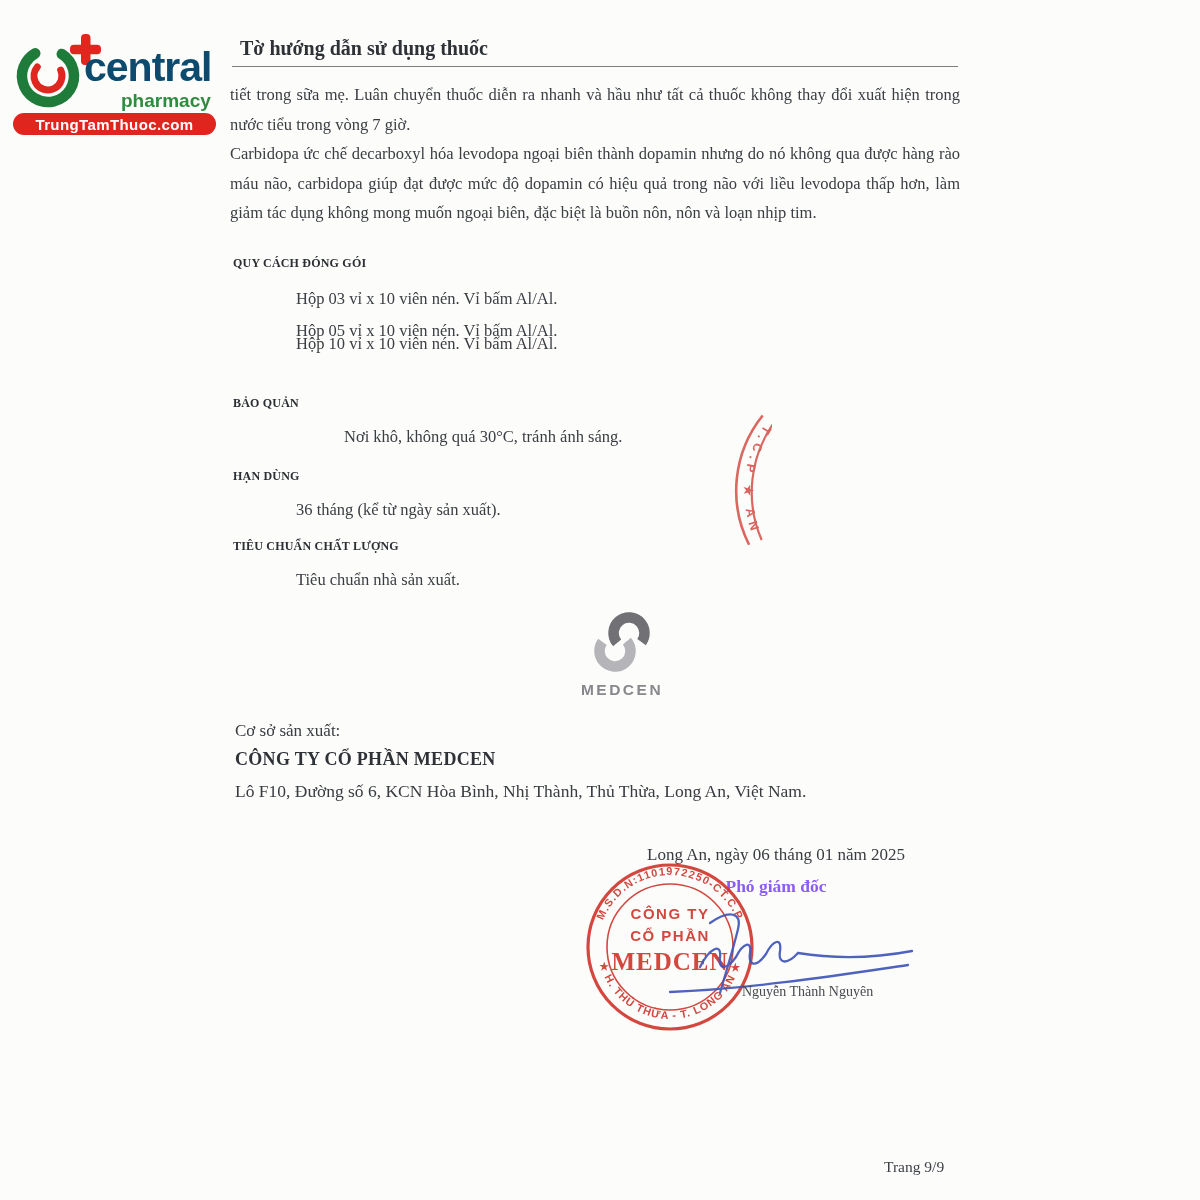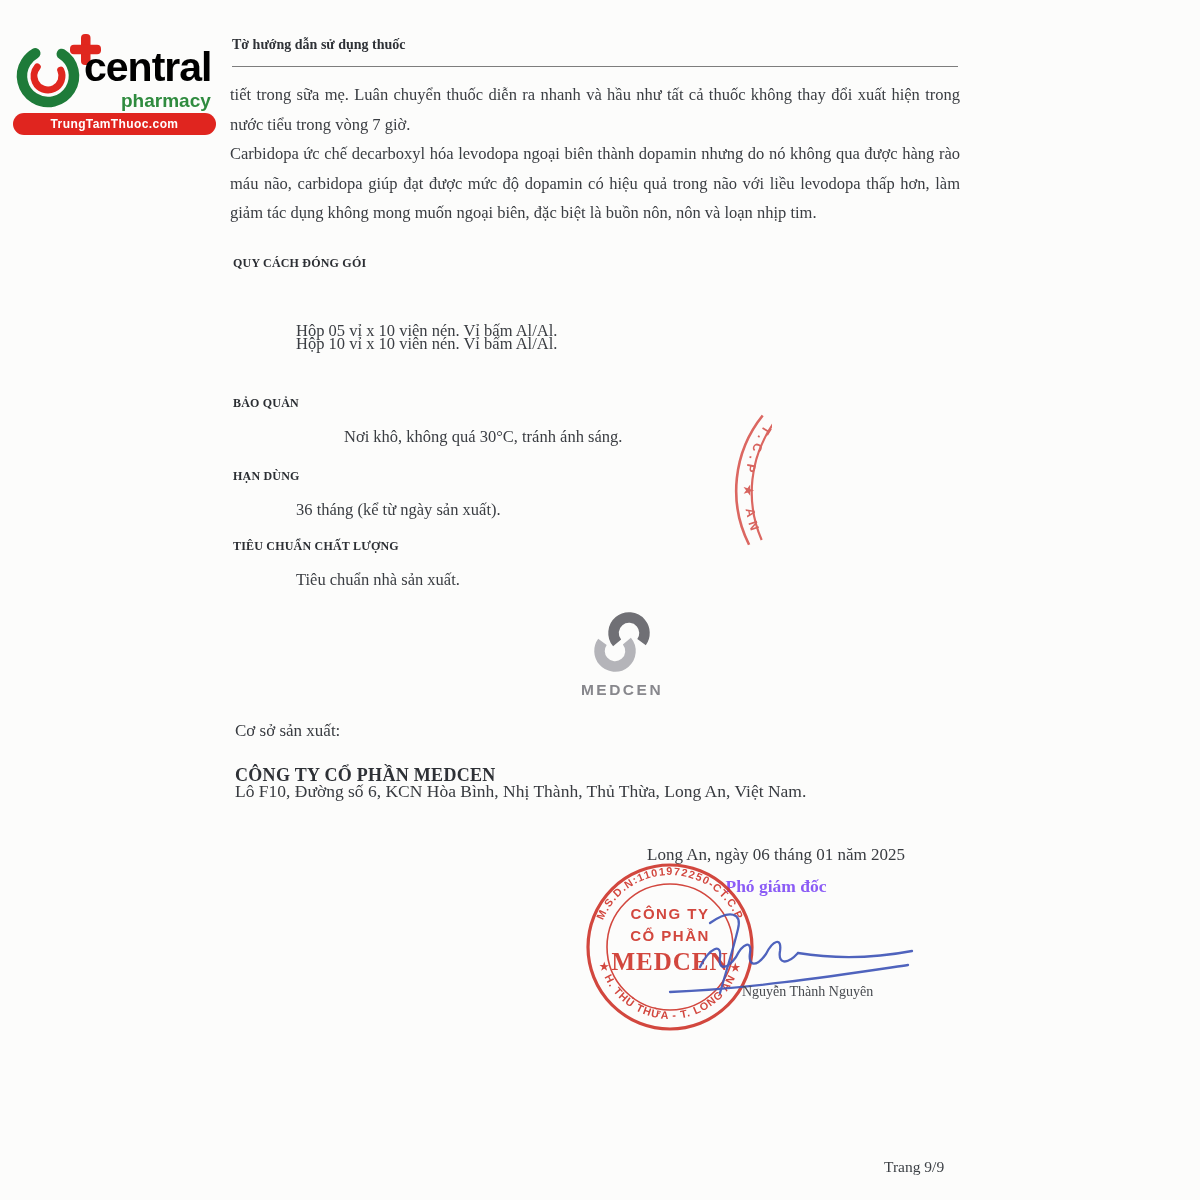--- a/index.html
+++ b/index.html
@@ -5,40 +5,40 @@
   html,body { margin:0; padding:0; background:#ffffff; }
   .page {
     position:relative; width:1200px; height:1200px;
     background:#fcfcfb; overflow:hidden;
     font-family:"Liberation Serif", serif; color:#383b40;
   }
   .abs { position:absolute; }
 
   
   .brand-name { left:84px; top:44px; font-family:"Liberation Sans",sans-serif;
-    font-weight:bold; font-size:41px; letter-spacing:-1px; color:#000000; }
+    font-weight:bold; font-size:41px; letter-spacing:-1px; color:#0c4a6e; }
   .brand-sub { left:121px; top:90px; font-family:"Liberation Sans",sans-serif;
     font-weight:bold; font-size:19px; color:#2f8b3f; }
   .brand-badge { left:13px; top:113px; width:203px; height:22px; border-radius:12px;
     background:#e0251f; color:#ffffff; font-family:"Liberation Sans",sans-serif;
-    font-weight:bold; font-size:12px; text-align:center; line-height:23px; letter-spacing:.4px; }
+    font-weight:bold; font-size:15px; text-align:center; line-height:23px; letter-spacing:.4px; }
 
   
-  .doc-label { left:232px; top:37px; font-weight:bold; font-size:14px; color:#2e3136; }
+  .doc-label { left:240px; top:37px; font-weight:bold; font-size:20px; color:#2e3136; }
   .rule { left:232px; top:66px; width:726px; border-top:1.7px solid #7d7d7d; height:0; }
 
   
   .para { left:230px; width:730px; text-align:justify; font-size:16.5px;
     line-height:29.5px; color:#3a3d42; }
   .sec-head { left:233px; font-weight:bold; font-size:12px; color:#2b2e33; letter-spacing:.2px; }
   .sec-line { left:296px; width:620px; font-size:16.5px; color:#3a3d42; }
 
   .center-col { left:235px; width:764px; }
   .mfg-label { top:721px; font-size:17px; }
-  .mfg-company { top:749px; font-weight:bold; font-size:18px; letter-spacing:.3px; color:#2e3136;margin-top:16px; }
+  .mfg-company { top:749px; font-weight:bold; font-size:18px; letter-spacing:.3px; color:#2e3136; }
   .mfg-address { top:781px; font-size:17.5px; }
 
   .date-col { left:594px; width:364px; text-align:center; }
   .date-line { top:845px; font-size:17px; }
   .sign-role { top:876px; font-weight:bold; font-size:17.5px; color:#8b5cf6; }
 
   .medcen-block { left:580px; top:610px; width:84px; text-align:center; }
   .medcen-word { margin-top:3px; font-family:"Liberation Sans",sans-serif; font-weight:bold;
     font-size:15.5px; letter-spacing:2.5px; color:#87878c; }
 
@@ -66,20 +66,21 @@
   <div class="abs brand-sub">pharmacy</div>
   <div class="abs brand-badge">TrungTamThuoc.com</div>
 
   <div class="abs doc-label">Tờ hướng dẫn sử dụng thuốc</div>
   <div class="abs rule"></div>
 
   <div class="abs para" style="top:80px;">tiết trong sữa mẹ. Luân chuyển thuốc diễn ra nhanh và hầu như tất cả thuốc không thay đổi xuất hiện trong nước tiểu trong vòng 7 giờ.</div>
   <div class="abs para" style="top:139px;">Carbidopa ức chế decarboxyl hóa levodopa ngoại biên thành dopamin nhưng do nó không qua được hàng rào máu não, carbidopa giúp đạt được mức độ dopamin có hiệu quả trong não với liều levodopa thấp hơn, làm giảm tác dụng không mong muốn ngoại biên, đặc biệt là buồn nôn, nôn và loạn nhịp tim.</div>
 
   <div class="abs sec-head" style="top:256px;">QUY CÁCH ĐÓNG GÓI</div>
+  <div class="abs sec-line" style="top:289px;">Hộp 03 vỉ x 10 viên nén. Vỉ bấm Al/Al.</div>
   <div class="abs sec-line" style="top:321px;">Hộp 05 vỉ x 10 viên nén. Vỉ bấm Al/Al.</div>
   <div class="abs sec-line" style="top:334px;">Hộp 10 vỉ x 10 viên nén. Vỉ bấm Al/Al.</div>
 
   <div class="abs sec-head" style="top:396px;">BẢO QUẢN</div>
   <div class="abs sec-line" style="top:427px;margin-left:48px;">Nơi khô, không quá 30°C, tránh ánh sáng.</div>
 
   <div class="abs sec-head" style="top:469px;">HẠN DÙNG</div>
   <div class="abs sec-line" style="top:500px;">36 tháng (kể từ ngày sản xuất).</div>
 
   <div class="abs sec-head" style="top:539px;">TIÊU CHUẨN CHẤT LƯỢNG</div>

